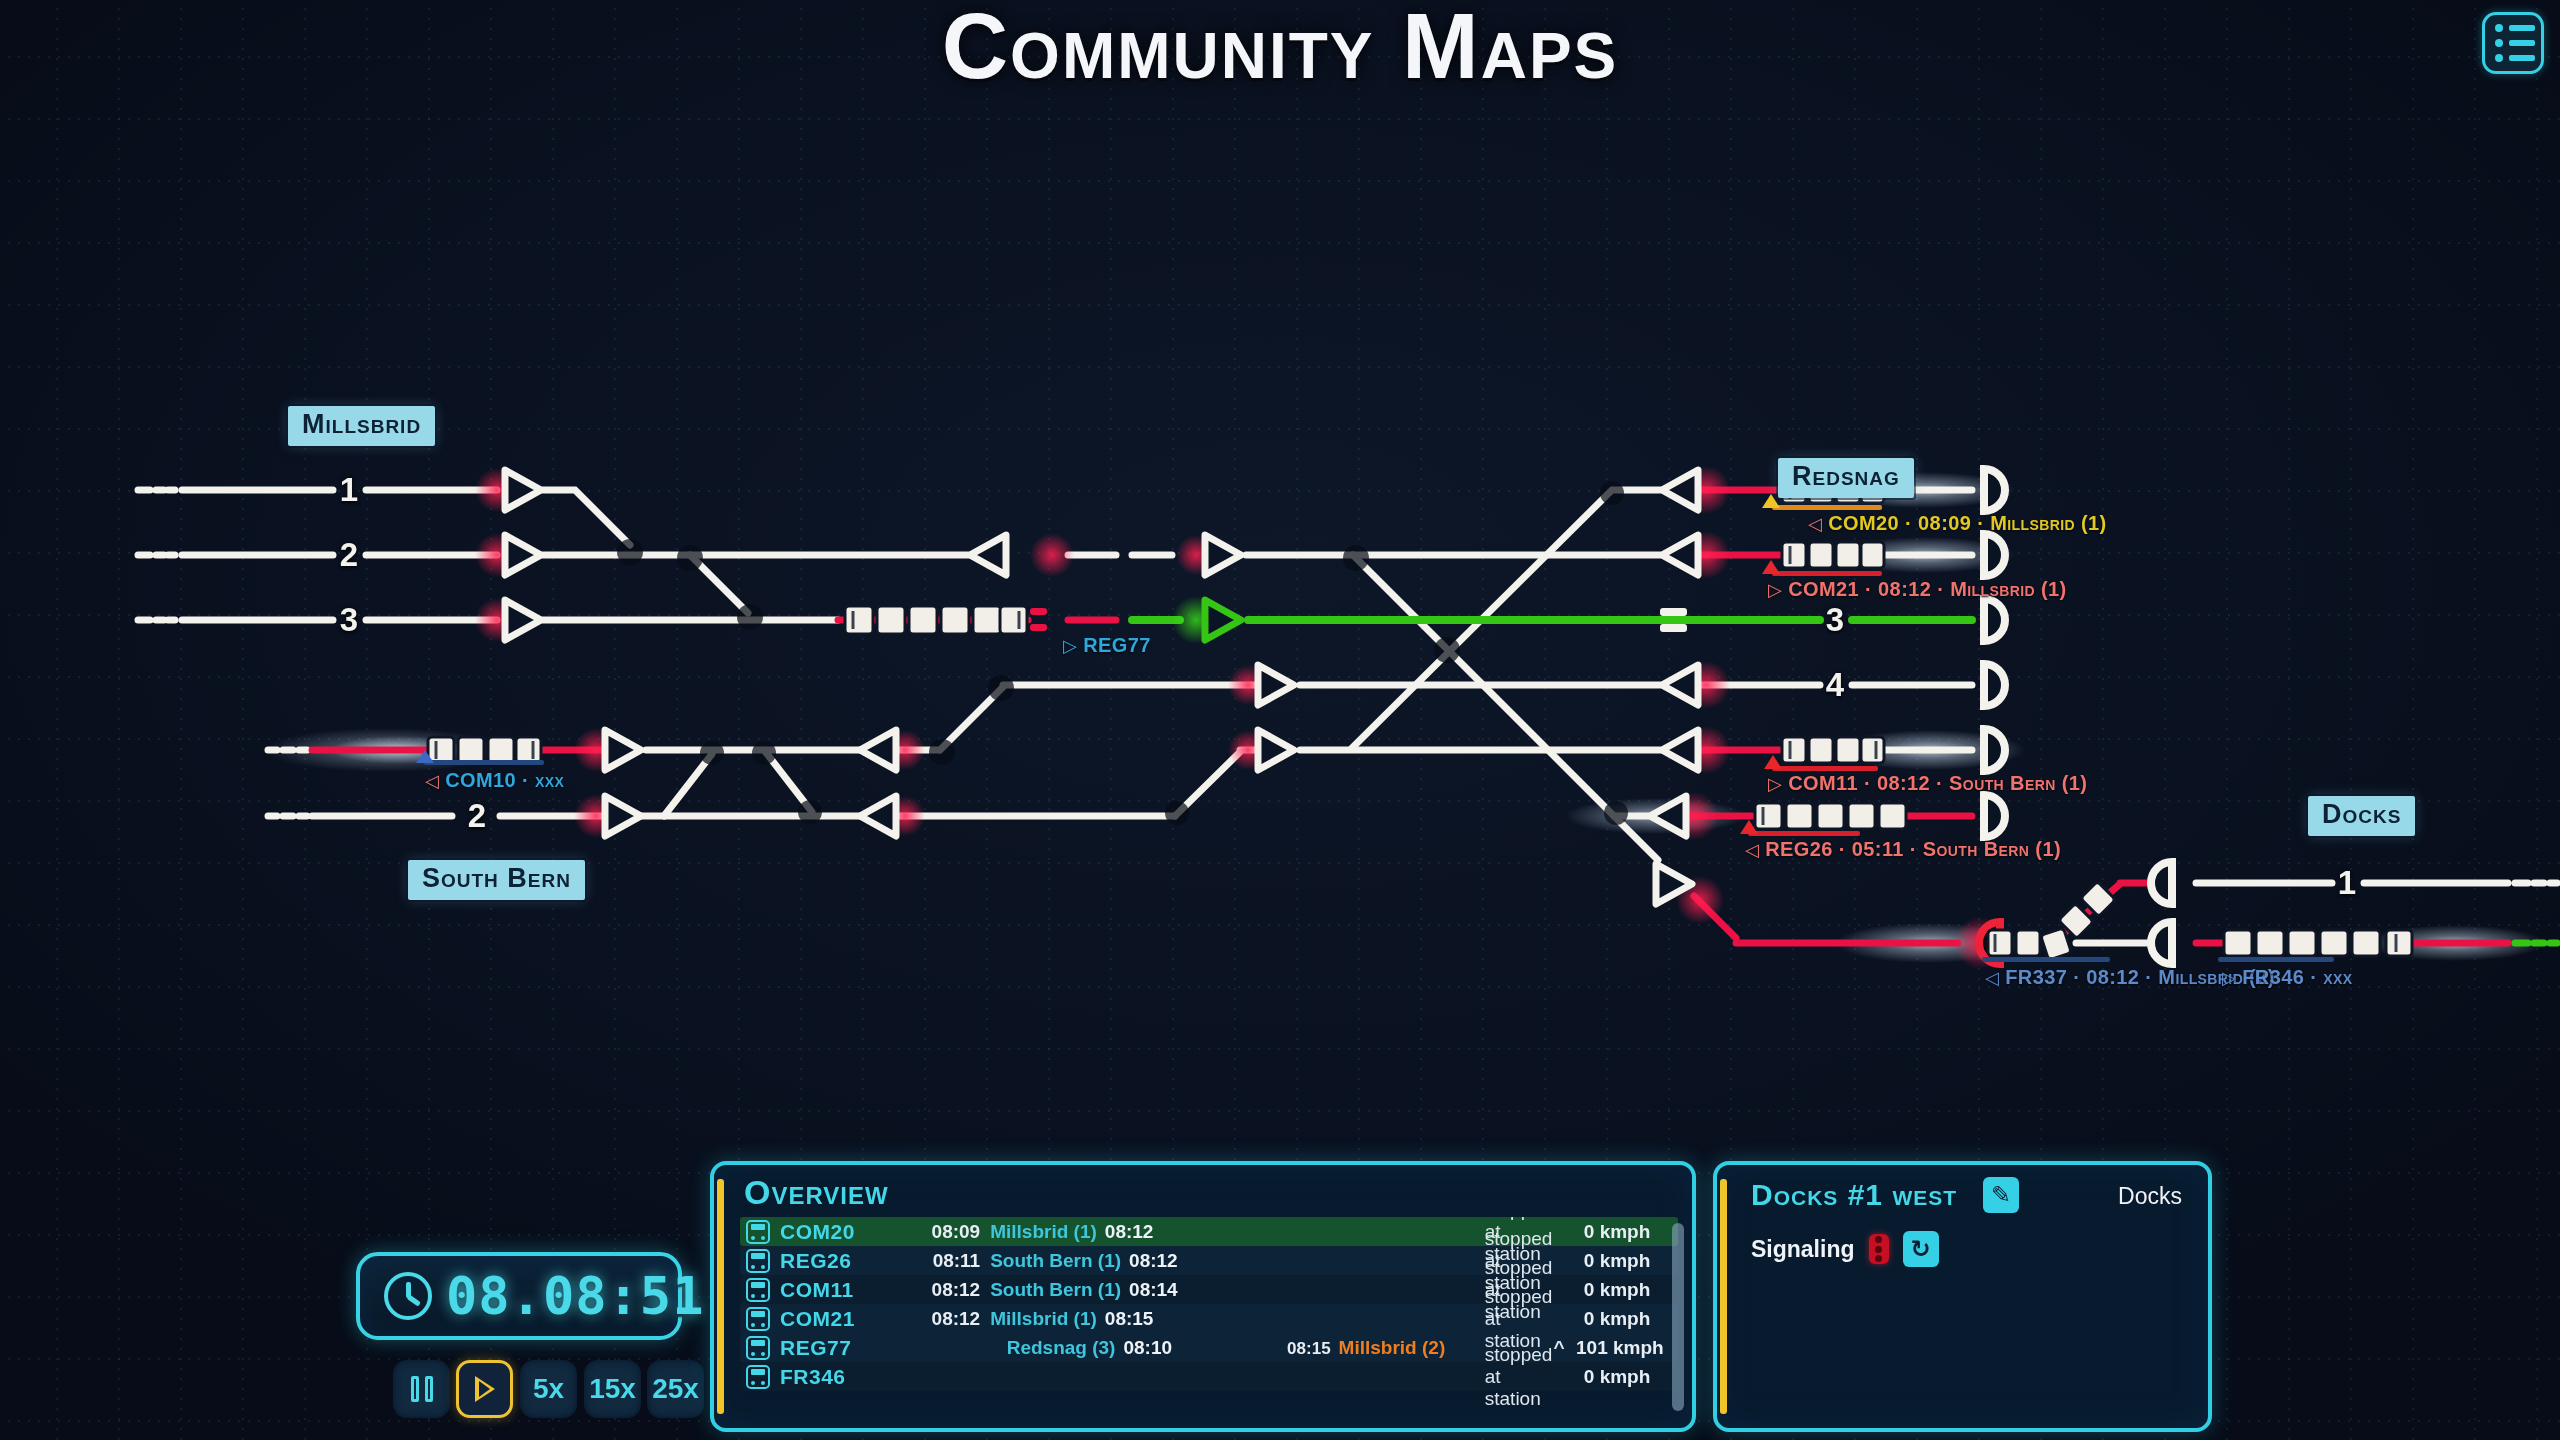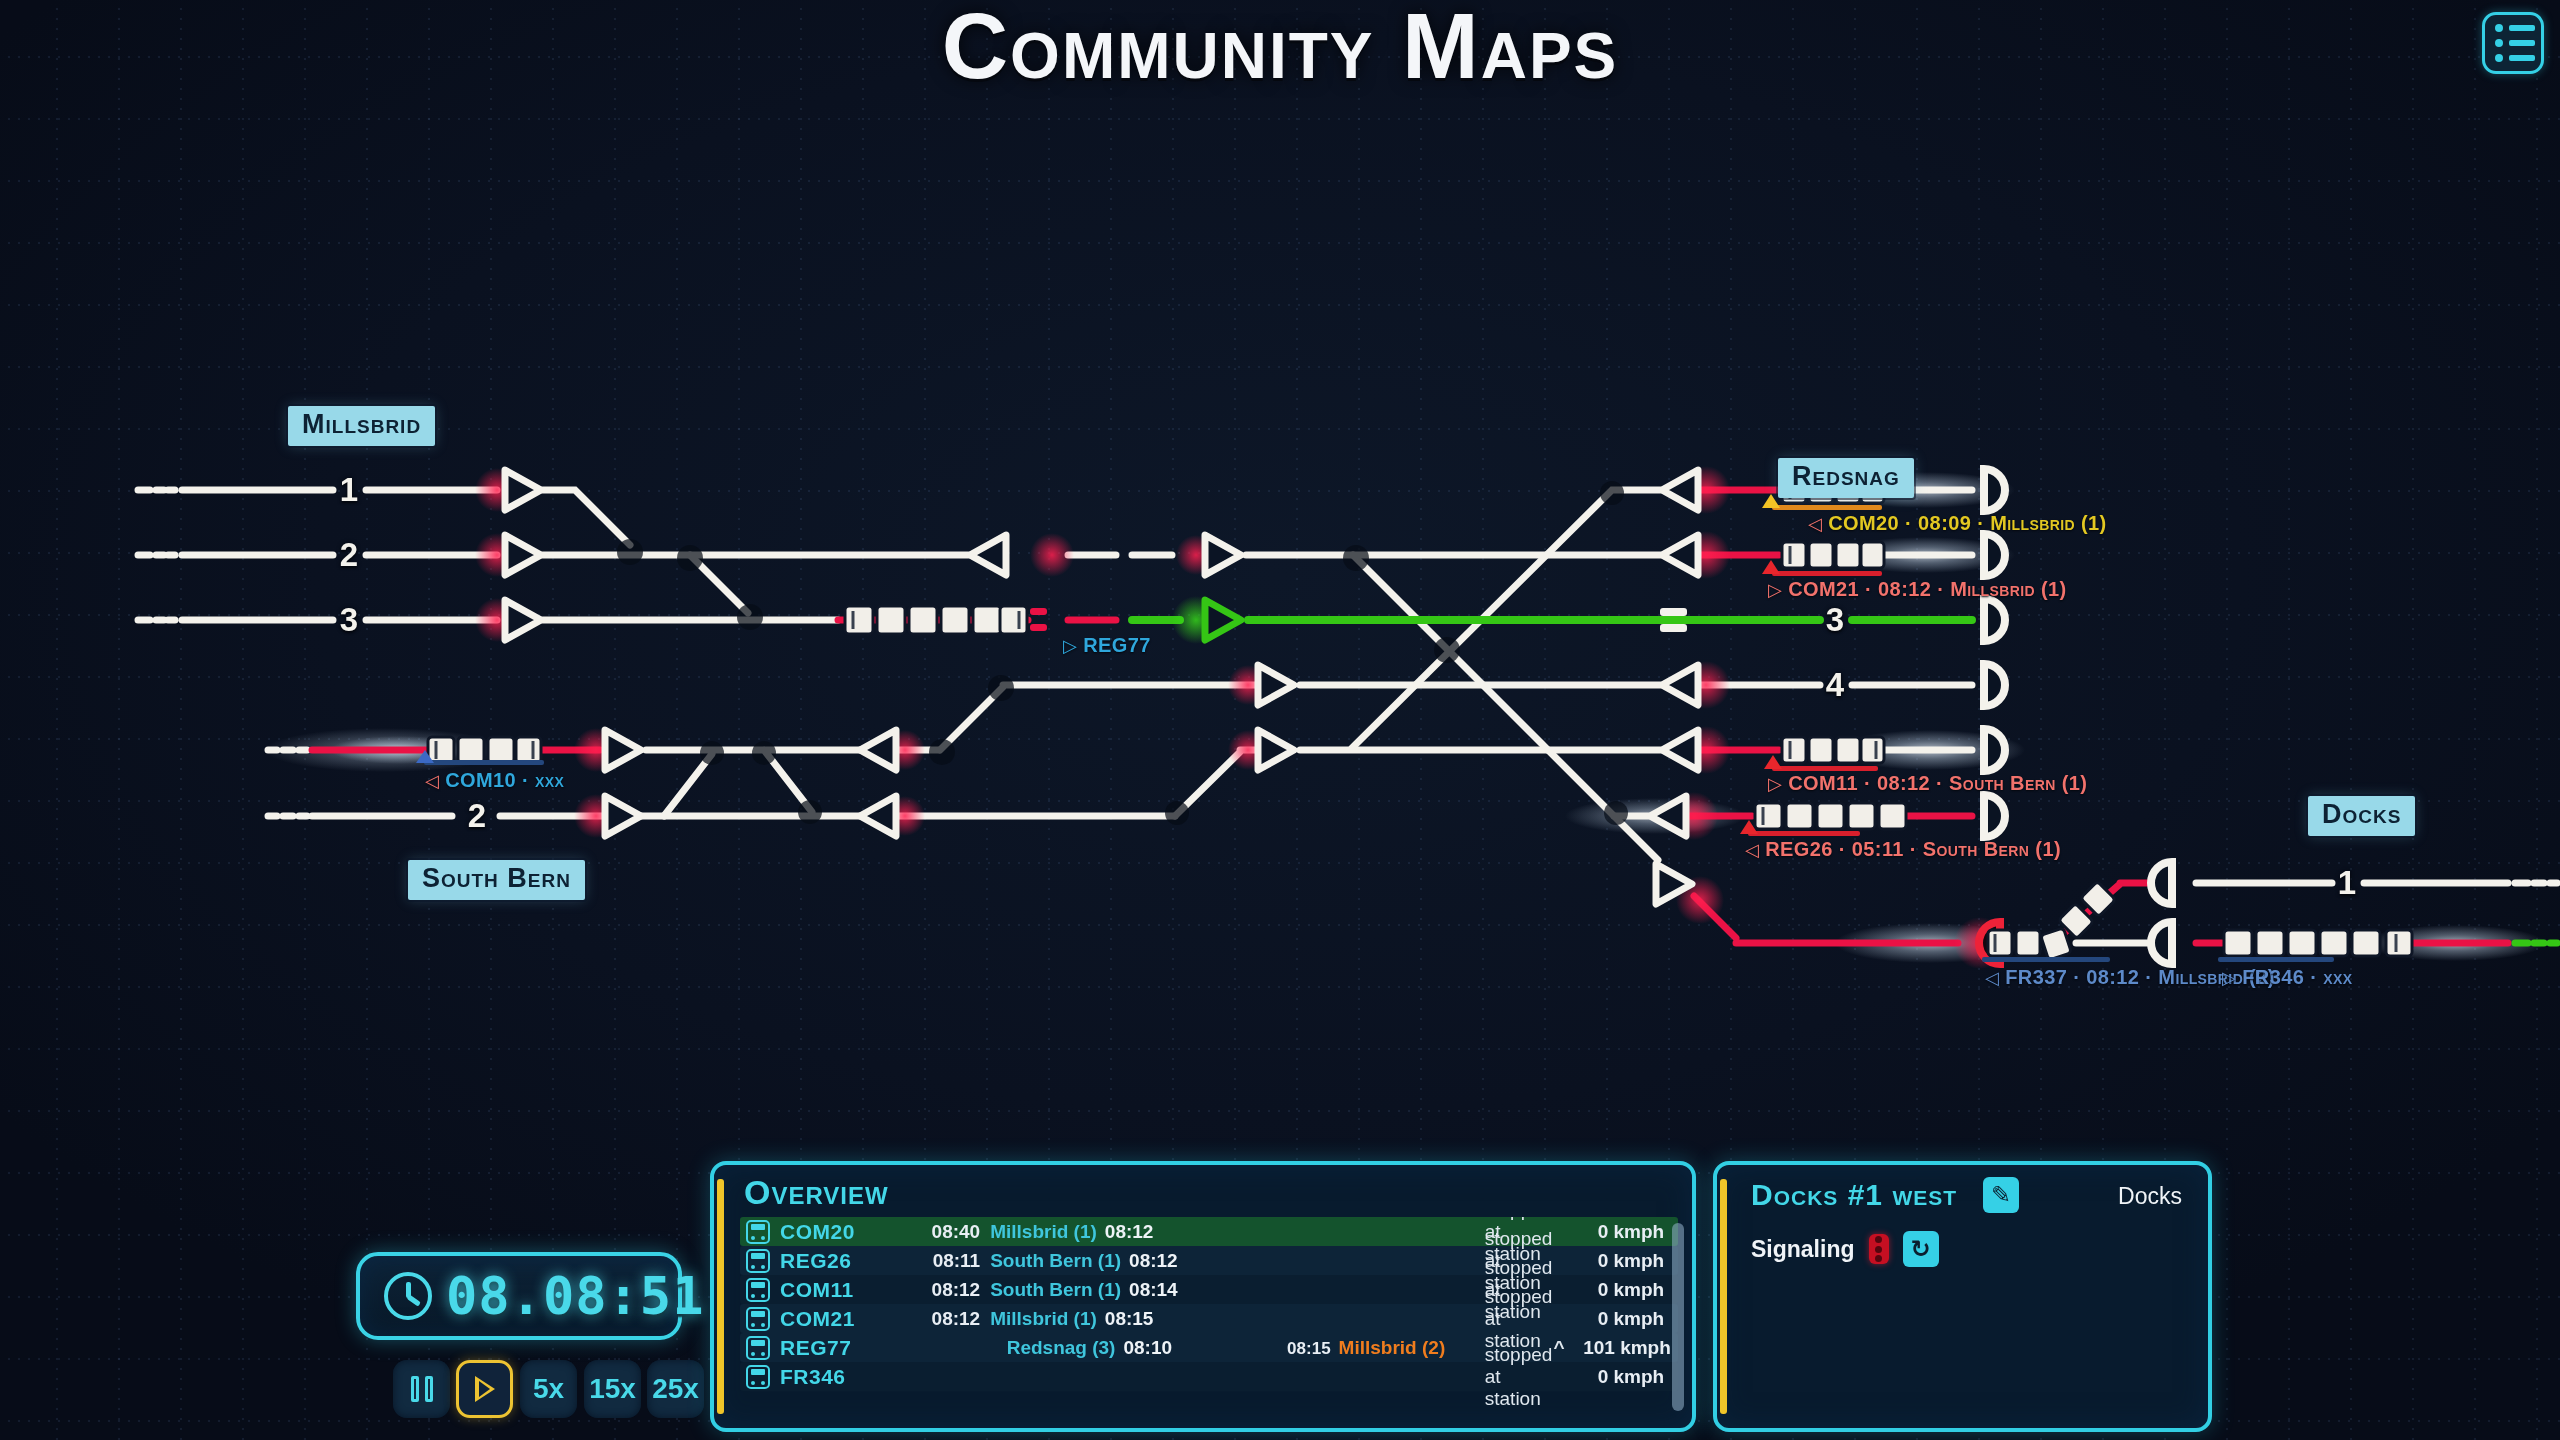--- a/index.html
+++ b/index.html
@@ -55,21 +55,21 @@
   .ico-train:after{content:"";position:absolute;left:3px;bottom:2px;width:4px;height:4px;border-radius:50%;
     background:#43d7e8;box-shadow:10px 0 0 #43d7e8;}
   .col-id{width:145px;color:#43d7e8;font-size:21px;letter-spacing:.5px;}
   .col-dep{width:110px;text-align:right;margin-right:10px;white-space:nowrap;}
   .col-sta{width:330px;white-space:nowrap;}
   .sta-name{color:#3fc6dd;} .sta-arr{color:#eef3f7;margin-left:8px;}
   .col-mid{width:300px;white-space:nowrap;font-size:17px;}
   .mid-sta{color:#f07d1e;font-size:19px;margin-left:8px;}
   .col-status{flex:1;color:#dfe7ee;font-weight:normal;font-size:19px;}
   .col-caret{width:40px;text-align:center;color:#dfe7ee;}
-  .col-speed{width:120px;text-align:center;white-space:nowrap;}
+  .col-speed{width:120px;text-align:left;white-space:nowrap;}
   #ov-scroll{position:absolute;right:8px;top:58px;width:12px;height:188px;border-radius:6px;
     background:rgba(150,180,205,.55);cursor:pointer;}
   
   #dock-head{position:absolute;left:34px;top:12px;display:flex;align-items:center;gap:26px;}
   .sq-btn{width:36px;height:36px;border-radius:6px;background:#35d0e6;color:#0b2030;display:flex;
     align-items:center;justify-content:center;font-size:24px;font-weight:bold;cursor:pointer;}
   #dock-free{position:absolute;right:26px;top:18px;color:#f0f4f8;font-size:23px;}
   #dock-sig{position:absolute;left:34px;top:66px;display:flex;align-items:center;gap:14px;
     color:#f0f4f8;font-size:23px;font-weight:bold;}
   .tlight{width:20px;height:30px;background:#c60f22;border-radius:6px;display:flex;flex-direction:column;
@@ -405,21 +405,21 @@
   <div class="spd" style="left:554px;">15x</div>
   <div class="spd" style="left:617px;">25x</div>
 
   <div class="panel" style="left:710px;top:1161px;width:978px;height:263px;">
     <div class="ystrip"></div>
     <div class="phead" style="position:absolute;left:30px;top:8px;">Overview</div>
     <div id="ov-rows">
       <div class="ov-row r-hl">
         <span class="ico-train"></span>
         <span class="col-id">COM20</span>
-        <span class="col-dep">08:40</span>
+        <span class="col-dep">08:09</span>
         <span class="col-sta"><span class="sta-name">Millsbrid (1)</span><span class="sta-arr">08:12</span></span>
         <span class="col-mid"></span>
         <span class="col-status">stopped at station</span>
         <span class="col-caret"></span>
         <span class="col-speed">0 kmph</span>
       </div>
       <div class="ov-row r-a">
         <span class="ico-train"></span>
         <span class="col-id">REG26</span>
         <span class="col-dep">08:11</span>

